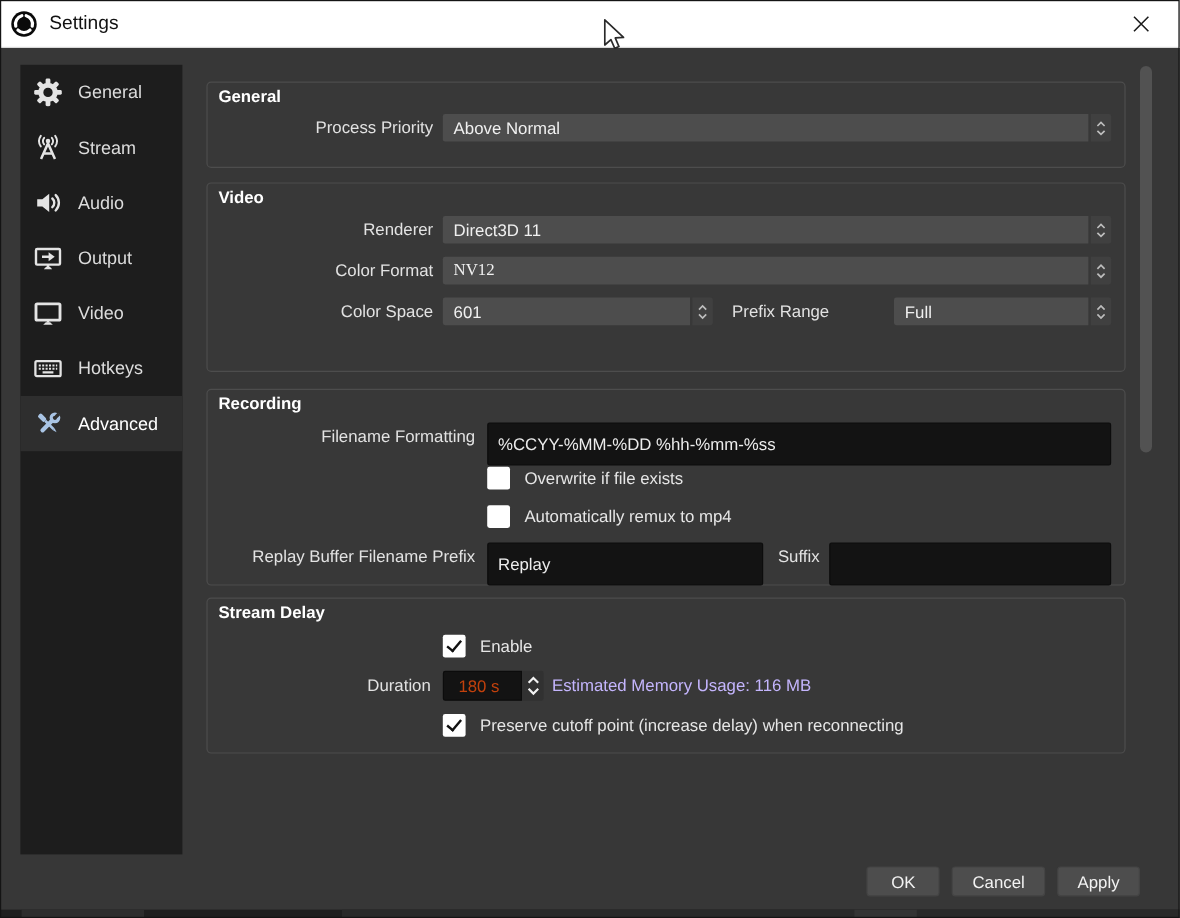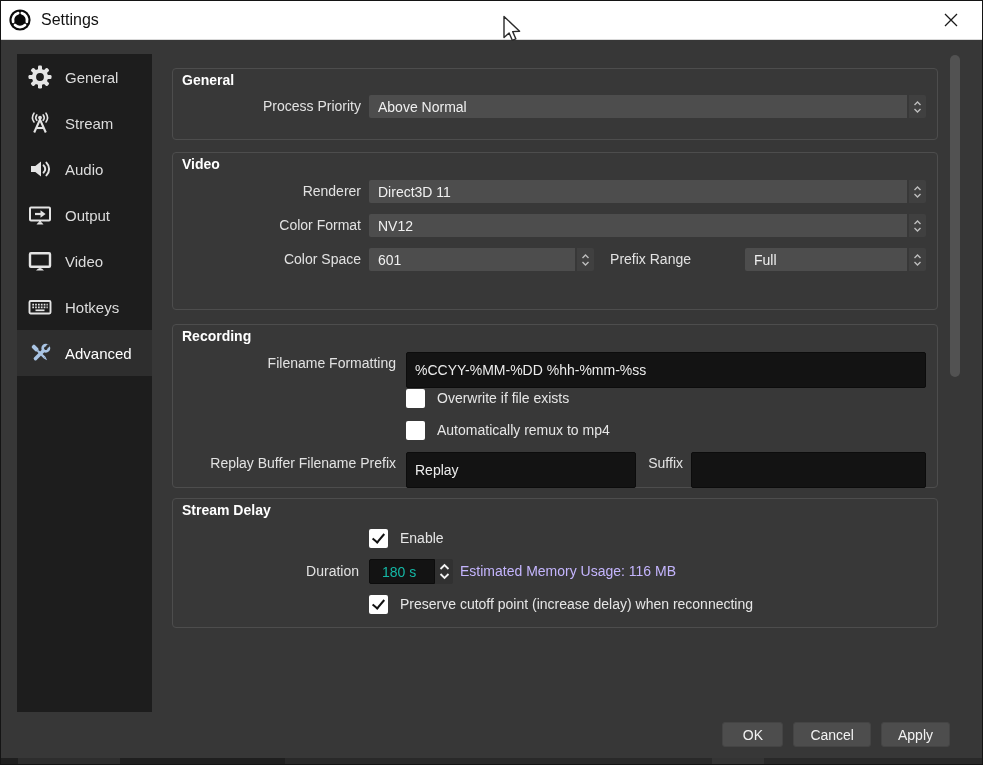--- a/index.html
+++ b/index.html
@@ -70,21 +70,21 @@
   .cb.checked::after {
     content:""; position:absolute; left:6px; top:2px; width:5px; height:10px;
     border:solid #111111; border-width:0 2.4px 2.4px 0; transform:rotate(40deg);
   }
   .cblabel { font-size:14px; color:#e6e6e6; white-space:nowrap; }
 
   
   .spinbox { position:absolute; height:25px; display:flex; }
   .spinbox .sfield {
     width:66px; background:#131313; border:1px solid #0c0c0c; border-radius:2px 0 0 2px;
-    display:flex; align-items:center; padding-left:12px; font-size:14px; color:#14b8a6;
+    display:flex; align-items:center; padding-left:12px; font-size:14px; color:#c2410c;
   }
   .spinbox .sspin {
     width:18px; background:#313131; border-radius:0 2px 2px 0;
     display:flex; flex-direction:column; align-items:center; justify-content:center; gap:1px;
   }
   .inline-note { position:absolute; font-size:14px; color:#c4b5fd; white-space:nowrap; height:23px; line-height:23px; }
 
   
   .footer { position:absolute; top:722px; right:33px; display:flex; gap:10px; }
   .btn {
@@ -262,21 +262,21 @@
       </div>
     <div class="cspin">
       <svg width="9" height="14" viewBox="0 0 9 14" fill="none" stroke="#bdbdbd" stroke-width="1.4">
           <path d="M1.5 5 L4.5 2 L7.5 5"></path>
           <path d="M1.5 9 L4.5 12 L7.5 9"></path>
         </svg>
     </div>
   </div>
 
   <div class="flabel" style="left:0; width:188px; top:61px;">Color Format</div>
-  <div class="combo" style="left:196px; top:61px; width:557px;">
+  <div class="combo" style="left:196px; top:61px; width:557px;font-family:Liberation Serif, serif;">
     <div class="cfield">
         <span>NV12</span>
       </div>
     <div class="cspin">
       <svg width="9" height="14" viewBox="0 0 9 14" fill="none" stroke="#bdbdbd" stroke-width="1.4">
           <path d="M1.5 5 L4.5 2 L7.5 5"></path>
           <path d="M1.5 9 L4.5 12 L7.5 9"></path>
         </svg>
     </div>
   </div>

